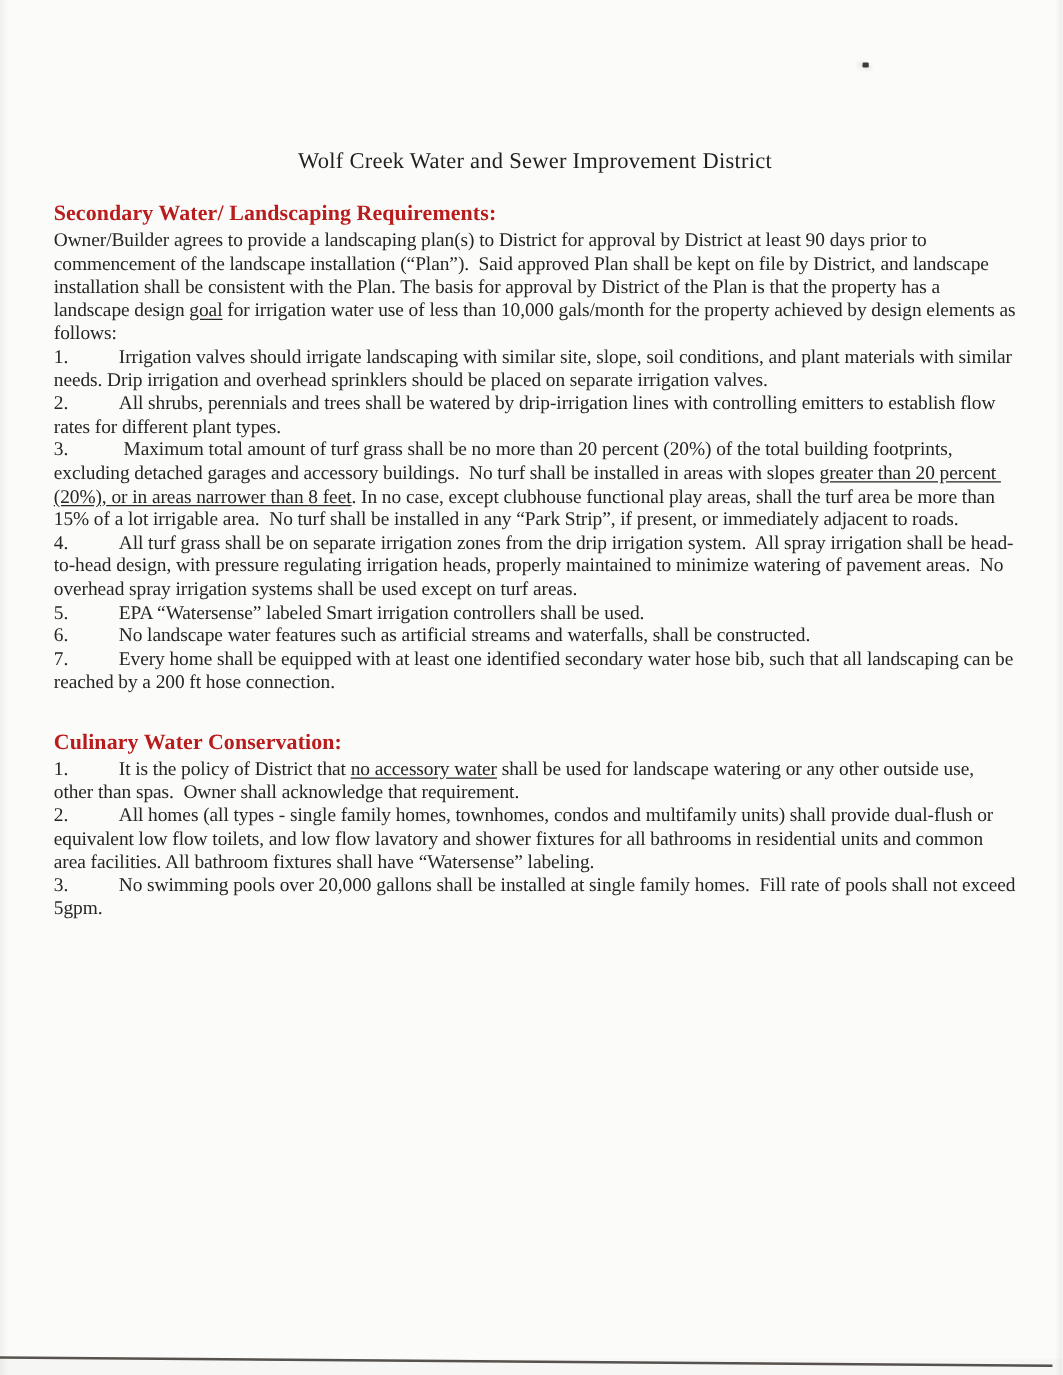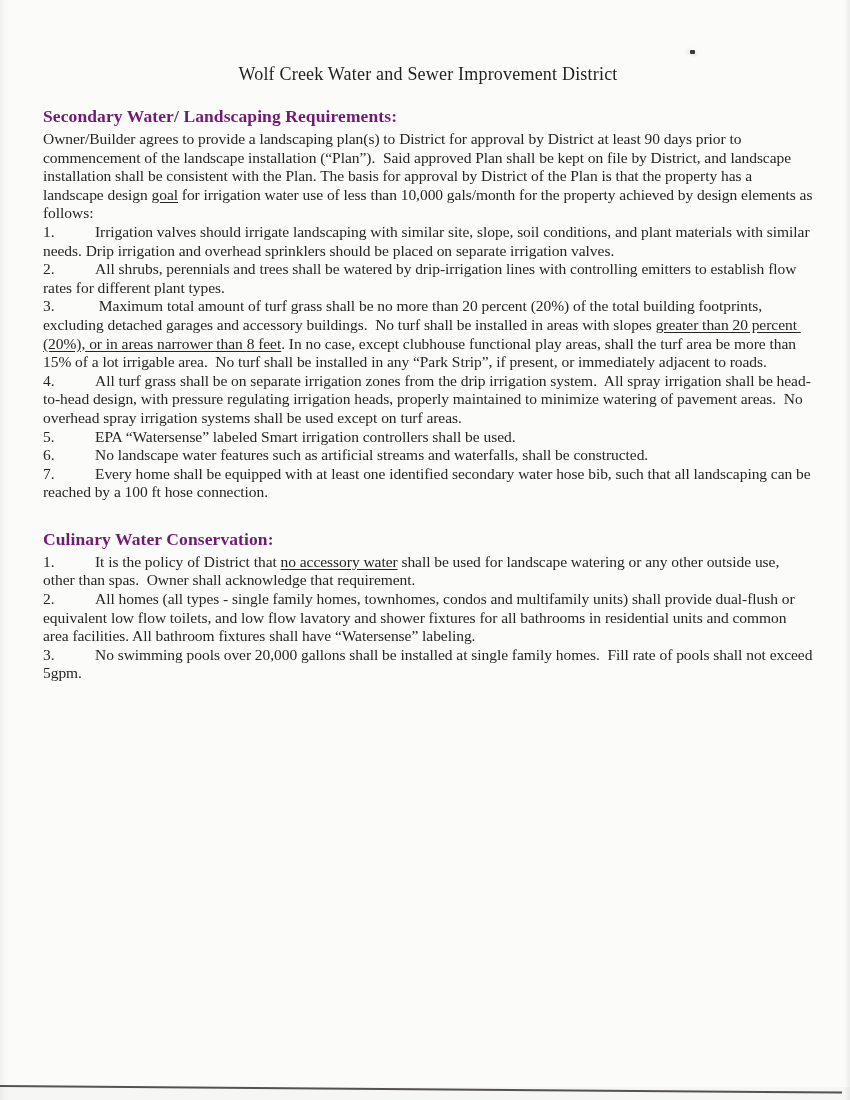--- a/index.html
+++ b/index.html
@@ -34,31 +34,31 @@
     position:absolute;left:0;top:1087px;width:850px;height:13px;
     background:rgba(0,0,0,0.02);
   }
   .speck{
     position:absolute;left:690px;top:50px;width:5px;height:4px;
     background:#3a3a3a;border-radius:1px;
     box-shadow:-3px 0 4px rgba(0,0,0,0.12), 2px 2px 3px rgba(0,0,0,0.08);
   }
   .content{
     position:absolute;left:43px;top:0;width:770px;
-    padding-top:63px;
+    padding-top:117px;
   }
   .title{
     text-align:center;
     font-size:18px;line-height:23px;
     color:#1f1f1f;
     letter-spacing:0.2px;
   }
   .sec-heading{
     font-size:17.5px;line-height:21px;
-    font-weight:bold;color:#701a75;
+    font-weight:bold;color:#b91c1c;
     margin:20px 0 3px 0;
     letter-spacing:0.1px;
   }
   .sec-heading.later{margin-top:27px;}
   .para{
     margin:0;
     font-size:15.5px;line-height:18.6px;
     letter-spacing:-0.05px;
     white-space:pre-wrap;
     color:#262626;
@@ -80,21 +80,21 @@
     </div>
     <div id="doc-sections">
         <h2 class="sec-heading">Secondary Water/ Landscaping Requirements:</h2>
         <p class="para"><span>Owner/Builder agrees to provide a landscaping plan(s) to District for approval by District at least 90 days prior to commencement of the landscape installation (“Plan”).  Said approved Plan shall be kept on file by District, and landscape installation shall be consistent with the Plan. The basis for approval by District of the Plan is that the property has a landscape design </span><span class="u">goal</span><span> for irrigation water use of less than 10,000 gals/month for the property achieved by design elements as follows:</span></p>
         <p class="para"><span class="num">1.</span><span>Irrigation valves should irrigate landscaping with similar site, slope, soil conditions, and plant materials with similar needs. Drip irrigation and overhead sprinklers should be placed on separate irrigation valves.</span></p>
         <p class="para"><span class="num">2.</span><span>All shrubs, perennials and trees shall be watered by drip-irrigation lines with controlling emitters to establish flow rates for different plant types.</span></p>
         <p class="para"><span class="num">3.</span><span> Maximum total amount of turf grass shall be no more than 20 percent </span><span class="b">(20%)</span><span> of the total building footprints, excluding detached garages and accessory buildings.  No turf shall be installed in areas with slopes </span><span class="u">greater than 20 percent </span><span class="b u">(20%),</span><span class="u"> or in areas narrower than </span><span class="b u">8 feet</span><span>. In no case, except clubhouse functional play areas, shall the turf area be more than 15% of a lot irrigable area.  No turf shall be installed in any “Park Strip”, if present, or immediately adjacent to roads.</span></p>
         <p class="para"><span class="num">4.</span><span>All turf grass shall be on separate irrigation zones from the drip irrigation system.  All spray irrigation shall be head-to-head design, with pressure regulating irrigation heads, properly maintained to minimize watering of pavement areas.  No overhead spray irrigation systems shall be used except on turf areas.</span></p>
         <p class="para"><span class="num">5.</span><span>EPA “Watersense” labeled Smart irrigation controllers shall be used.</span></p>
         <p class="para"><span class="num">6.</span><span>No landscape water features such as artificial streams and waterfalls, shall be constructed.</span></p>
-        <p class="para"><span class="num">7.</span><span>Every home shall be equipped with at least one identified secondary water hose bib, such that all landscaping can be reached by a 100 ft hose connection.</span></p>
+        <p class="para"><span class="num">7.</span><span>Every home shall be equipped with at least one identified secondary water hose bib, such that all landscaping can be reached by a 200 ft hose connection.</span></p>
         <h2 class="sec-heading later">Culinary Water Conservation:</h2>
         <p class="para"><span class="num">1.</span><span>It is the policy of District that </span><span class="u">no accessory water</span><span> shall be used for landscape watering or any other outside use, other than spas.  Owner shall acknowledge that requirement.</span></p>
         <p class="para"><span class="num">2.</span><span>All homes (all types - single family homes, townhomes, condos and multifamily units) shall provide dual-flush or equivalent low flow toilets, and low flow lavatory and shower fixtures for all bathrooms in residential units and common area facilities. All bathroom fixtures shall have “Watersense” labeling.</span></p>
         <p class="para"><span class="num">3.</span><span>No swimming pools over 20,000 gallons shall be installed at single family homes.  Fill rate of pools shall not exceed 5gpm.</span></p>
       </div>
   </div>
 
   <div class="speck"></div>
   <div class="bottom-line"></div>
   <div class="bottom-area"></div>

